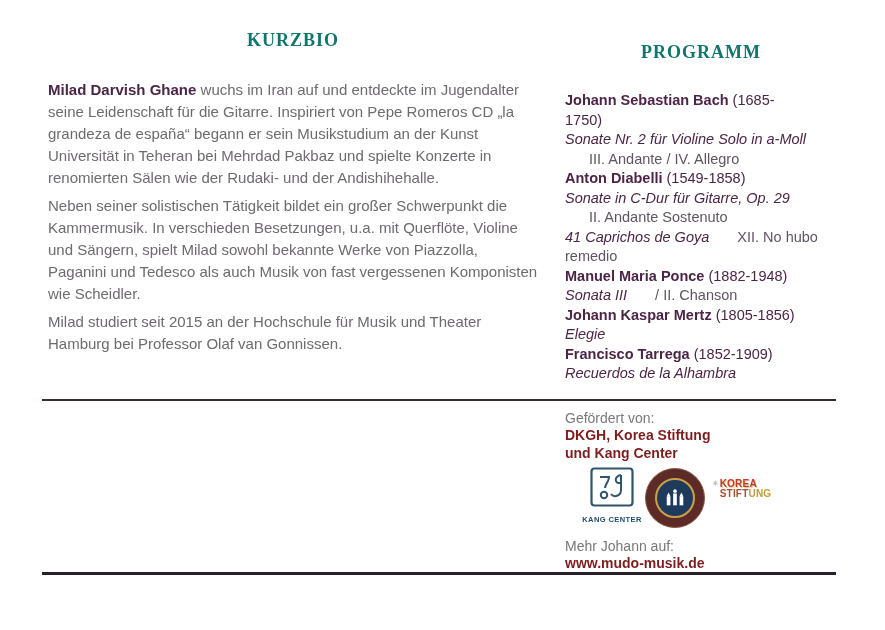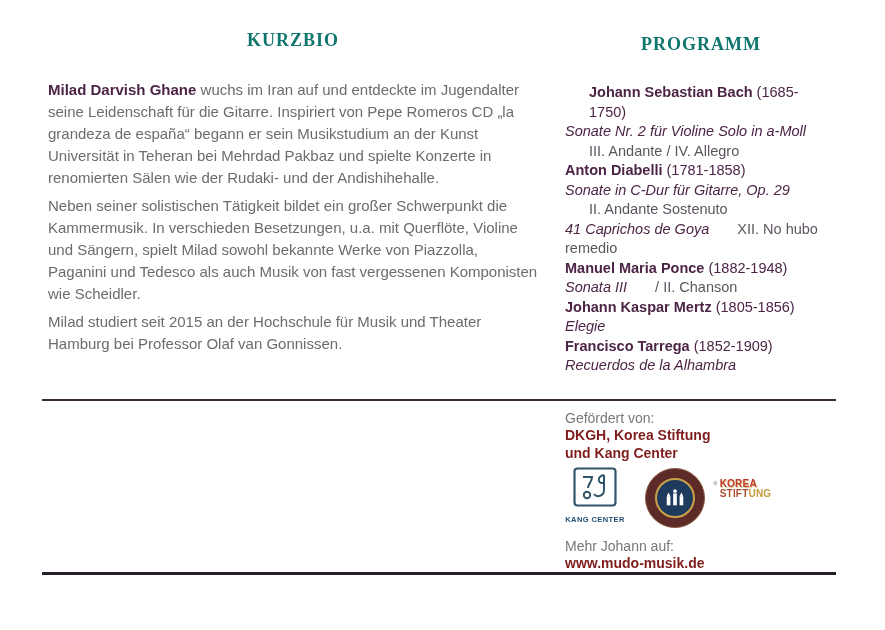--- a/index.html
+++ b/index.html
@@ -3,48 +3,48 @@
 <meta charset="utf-8">
 <style>
   html,body { margin:0; padding:0; }
   body {
     width:885px; height:630px; background:#ffffff; position:relative;
     font-family:"Liberation Sans", sans-serif;
     overflow:hidden;
   }
   
   .col-left  { position:absolute; left:48px;  top:30px; width:490px; }
-  .col-right { position:absolute; left:565px; top:34px; width:272px; }
+  .col-right { position:absolute; left:565px; top:42px; width:272px; }
   .sec-title {
     margin:0 0 28px 0; text-align:center;
     font-family:"Liberation Serif", serif;
     font-size:18px; font-weight:700; letter-spacing:1px;
     color:#0f766e;
   }
   
   .bio p { margin:0 0 6px 0; font-size:15px; line-height:22px; color:#6e6a6f; }
   .bio .lead { font-weight:700; color:#4c2546; }
   
   .prog { font-size:14.5px; line-height:19.5px; color:#4c2546; }
   .entry { margin:0; }
   .composer { font-weight:700; }
   .work { font-style:italic; }
   .movement { color:#5e5560;margin-left:24px; }
   .mv-block { display:block; }
-  .wrap-narrow { display:block; max-width:228px;margin-left:24px; }
+  .wrap-narrow { display:block; max-width:228px; }
   
   .rule-top    { position:absolute; left:42px; top:399px; width:794px; height:2px; background:#3a2b33; }
   .rule-bottom { position:absolute; left:42px; top:572px; width:794px; height:3px; background:#27202a; }
   
   .funding { position:absolute; left:565px; top:410px; }
   .foot-label { font-size:14px; color:#7a777b; line-height:17px; }
   .foot-bold  { font-size:14px; font-weight:700; color:#7f1d1d; line-height:17.5px; }
   .infos { position:absolute; left:565px; top:538px; }
   
-  .logo-kang { position:absolute; left:565px; top:467px; width:60px; text-align:center; }
+  .logo-kang { position:absolute; left:582px; top:467px; width:60px; text-align:center; }
   .kang-caption { display:block; margin-top:4px; font-size:7.5px; font-weight:700;
                   letter-spacing:0.4px; color:#1d4b72; white-space:nowrap; }
   .logo-dkgh { position:absolute; left:645px; top:468px; width:58px; height:58px;
                border-radius:50%; background:#5c2b28; border:1px solid #8a5a40;
                display:flex; align-items:center; justify-content:center; }
   .dkgh-inner { width:36px; height:36px; border-radius:50%; background:#1e3a5c;
                 border:2px solid #c9a14a; display:flex; align-items:center; justify-content:center; }
   .logo-korea { position:absolute; left:712px; top:479px; white-space:nowrap; }
   .ks-mark { font-size:8px; color:#9a9a9a; vertical-align:top; margin-right:1px; }
   .ks-text { display:inline-block; font-weight:700; font-size:10px; line-height:9.5px; letter-spacing:0.2px; }
@@ -68,21 +68,21 @@
   <h1 class="sec-title">PROGRAMM</h1>
   <div class="prog">
 
     <div class="entry">
       <span class="wrap-narrow"><span class="composer">Johann Sebastian Bach</span> <span class="dates">(1685-1750)</span></span>
       <span class="work">Sonate Nr. 2 für Violine Solo in a-Moll</span>
       <span class="movement mv-block">III. Andante / IV. Allegro</span>
     </div>
 
     <div class="entry">
-      <span><span class="composer">Anton Diabelli</span> <span class="dates">(1781-1858)</span></span>
+      <span><span class="composer">Anton Diabelli</span> <span class="dates">(1549-1858)</span></span>
       <span class="work mv-block">Sonate in C-Dur für Gitarre, Op. 29</span>
       <span class="movement mv-block">II. Andante Sostenuto</span>
     </div>
 
     <div class="entry">
       <div><span class="work">41 Caprichos de Goya</span> <span class="movement">XII. No hubo remedio</span></div>
     </div>
 
     <div class="entry">
       <div><span class="composer">Manuel Maria Ponce</span> <span class="dates">(1882-1948)</span></div>

